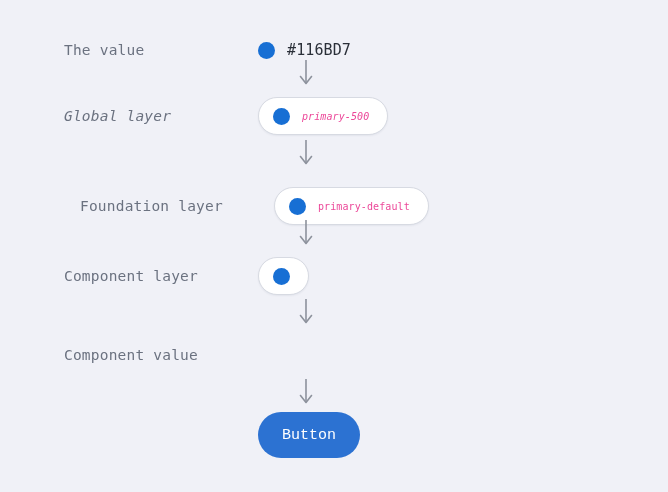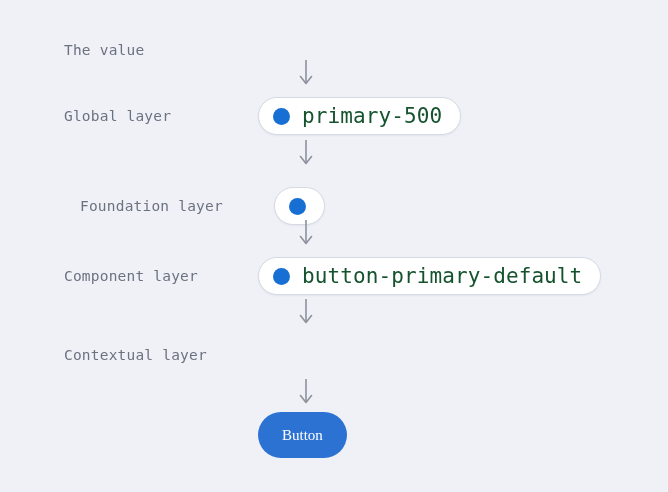--- a/index.html
+++ b/index.html
@@ -78,38 +78,38 @@
     height: 38px;
     padding: 0 18px 0 14px;
     background: #ffffff;
     border: 1px solid #d7dae2;
     border-radius: 19px;
     box-sizing: border-box;
     box-shadow: 0 1px 2px rgba(25, 35, 70, 0.06);
   }
   .pill-text {
     font-family: "DejaVu Sans Mono", "Liberation Mono", monospace;
-    font-size: 21px;
-    color: #14532d;
+    font-size: 10px;
+    color: #ec4899;
     white-space: nowrap;
     letter-spacing: 0.1px;
   }
 
   
   .ui-button {
     display: inline-flex;
     align-items: center;
     justify-content: center;
     height: 46px;
     padding: 0 24px;
     background: #2c72d2;
     border: none;
     border-radius: 23px;
     color: #ffffff;
-    font-family: Liberation Serif, serif;
+    font-family: Liberation Mono, monospace;
     font-size: 15px;
     cursor: pointer;
     white-space: nowrap;
   }
 
   
   .arrow {
     position: absolute;
     left: 294px;
     width: 24px;
@@ -117,30 +117,36 @@
   }
   .arrow svg { display: block; }
 </style>
 </head>
 <body>
 
 <div class="diagram">
 
   <div class="row" style="top:28px;">
     <div class="row-label">The value</div>
+    <div class="node-area">
+      <div class="value-node">
+        <span class="dot"></span>
+        <span class="value-text">#116BD7</span>
+      </div>
+    </div>
   </div>
 
   <div class="arrow" style="top:59px;">
     <svg width="24" height="30" viewBox="0 0 24 30">
       <line x1="12" y1="1" x2="12" y2="23" stroke="#8d929c" stroke-width="1.6"></line>
       <path d="M6.5 17.5 L12 24.5 L17.5 17.5" fill="none" stroke="#8d929c" stroke-width="1.6" stroke-linecap="round" stroke-linejoin="round"></path>
     </svg>
   </div>
 
-  <div class="row" style="top:94px;">
+  <div class="row" style="top:94px;font-style:italic;">
     <div class="row-label">Global layer</div>
     <div class="node-area">
       <div class="pill">
         <span class="dot"></span>
         <span class="pill-text">primary-500</span>
       </div>
     </div>
   </div>
 
   <div class="arrow" style="top:139px;">
@@ -148,50 +154,50 @@
       <line x1="12" y1="1" x2="12" y2="23" stroke="#8d929c" stroke-width="1.6"></line>
       <path d="M6.5 17.5 L12 24.5 L17.5 17.5" fill="none" stroke="#8d929c" stroke-width="1.6" stroke-linecap="round" stroke-linejoin="round"></path>
     </svg>
   </div>
 
   <div class="row" style="top:184px;margin-left:16px;">
     <div class="row-label">Foundation layer</div>
     <div class="node-area">
       <div class="pill">
         <span class="dot"></span>
+        <span class="pill-text">primary-default</span>
       </div>
     </div>
   </div>
 
   <div class="arrow" style="top:219px;">
     <svg width="24" height="30" viewBox="0 0 24 30">
       <line x1="12" y1="1" x2="12" y2="23" stroke="#8d929c" stroke-width="1.6"></line>
       <path d="M6.5 17.5 L12 24.5 L17.5 17.5" fill="none" stroke="#8d929c" stroke-width="1.6" stroke-linecap="round" stroke-linejoin="round"></path>
     </svg>
   </div>
 
   <div class="row" style="top:254px;">
     <div class="row-label">Component layer</div>
     <div class="node-area">
       <div class="pill">
         <span class="dot"></span>
-        <span class="pill-text">button-primary-default</span>
       </div>
     </div>
   </div>
 
   <div class="arrow" style="top:298px;">
     <svg width="24" height="30" viewBox="0 0 24 30">
       <line x1="12" y1="1" x2="12" y2="23" stroke="#8d929c" stroke-width="1.6"></line>
       <path d="M6.5 17.5 L12 24.5 L17.5 17.5" fill="none" stroke="#8d929c" stroke-width="1.6" stroke-linecap="round" stroke-linejoin="round"></path>
     </svg>
   </div>
 
   <div class="row" style="top:333px;">
-    <div class="row-label">Contextual layer</div>
+    <div class="row-label">Component value</div>
   </div>
 
   <div class="arrow" style="top:378px;">
     <svg width="24" height="30" viewBox="0 0 24 30">
       <line x1="12" y1="1" x2="12" y2="23" stroke="#8d929c" stroke-width="1.6"></line>
       <path d="M6.5 17.5 L12 24.5 L17.5 17.5" fill="none" stroke="#8d929c" stroke-width="1.6" stroke-linecap="round" stroke-linejoin="round"></path>
     </svg>
   </div>
 
   <div class="row" style="top:413px;">

